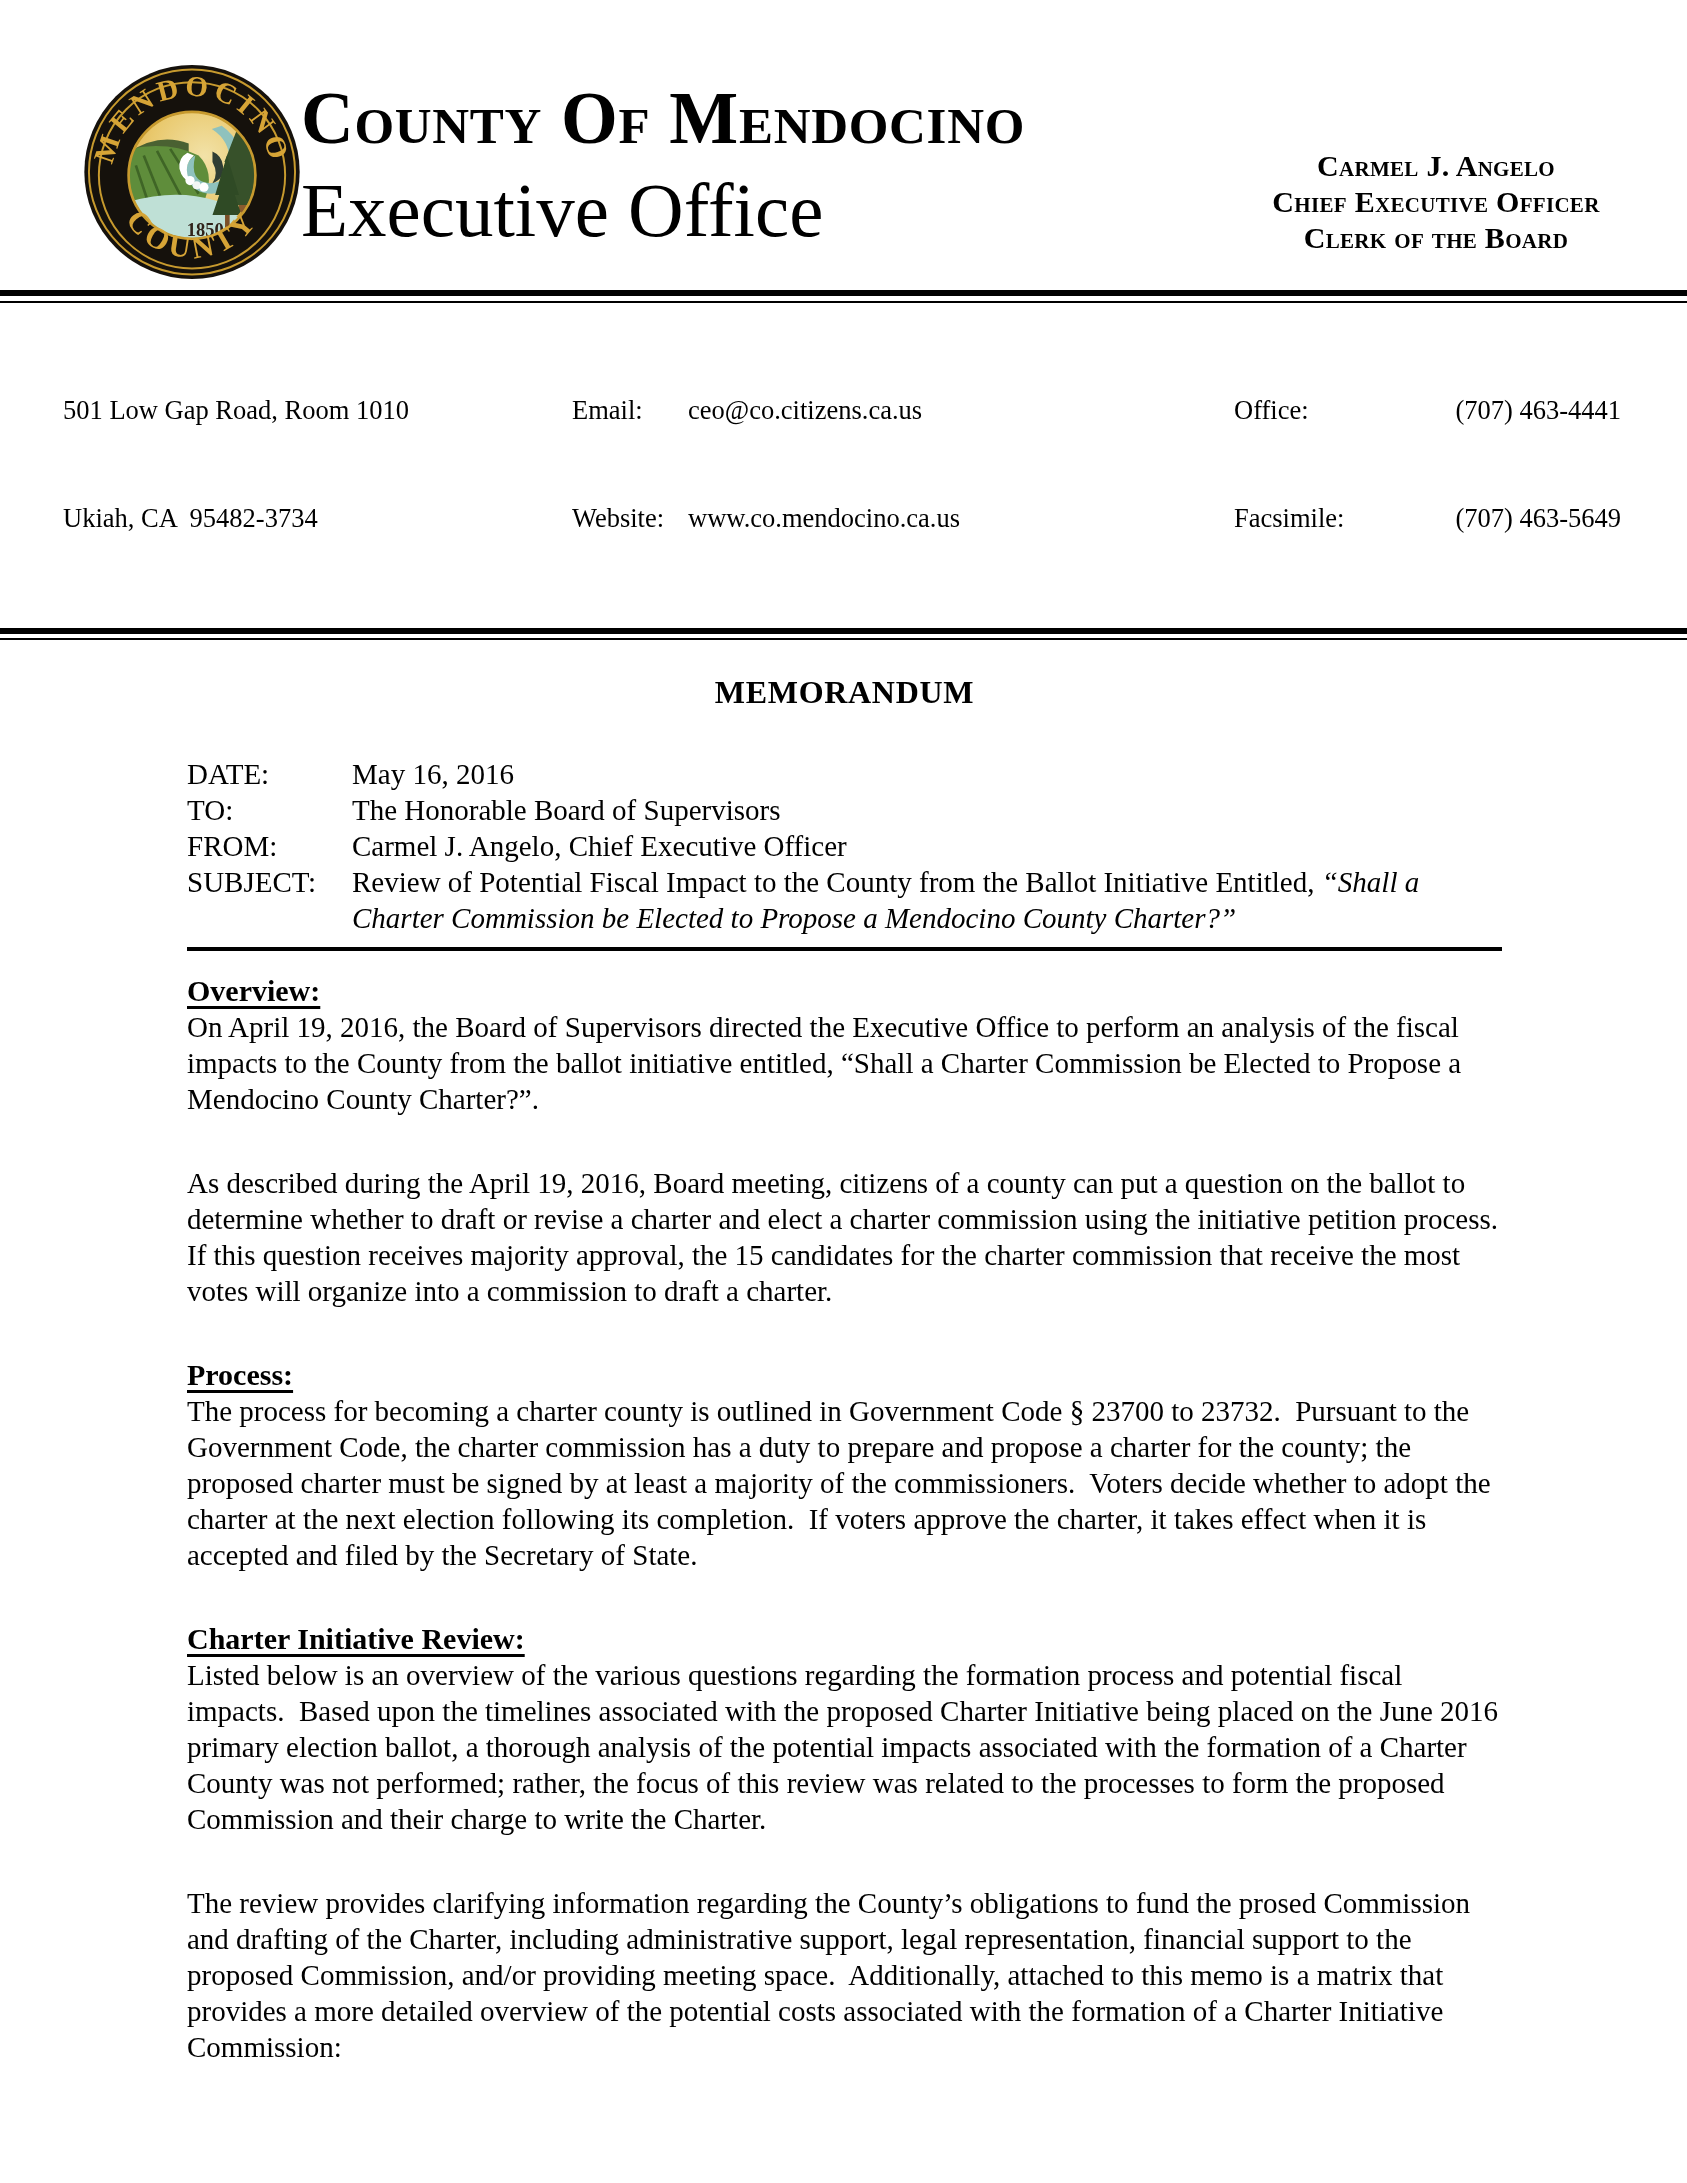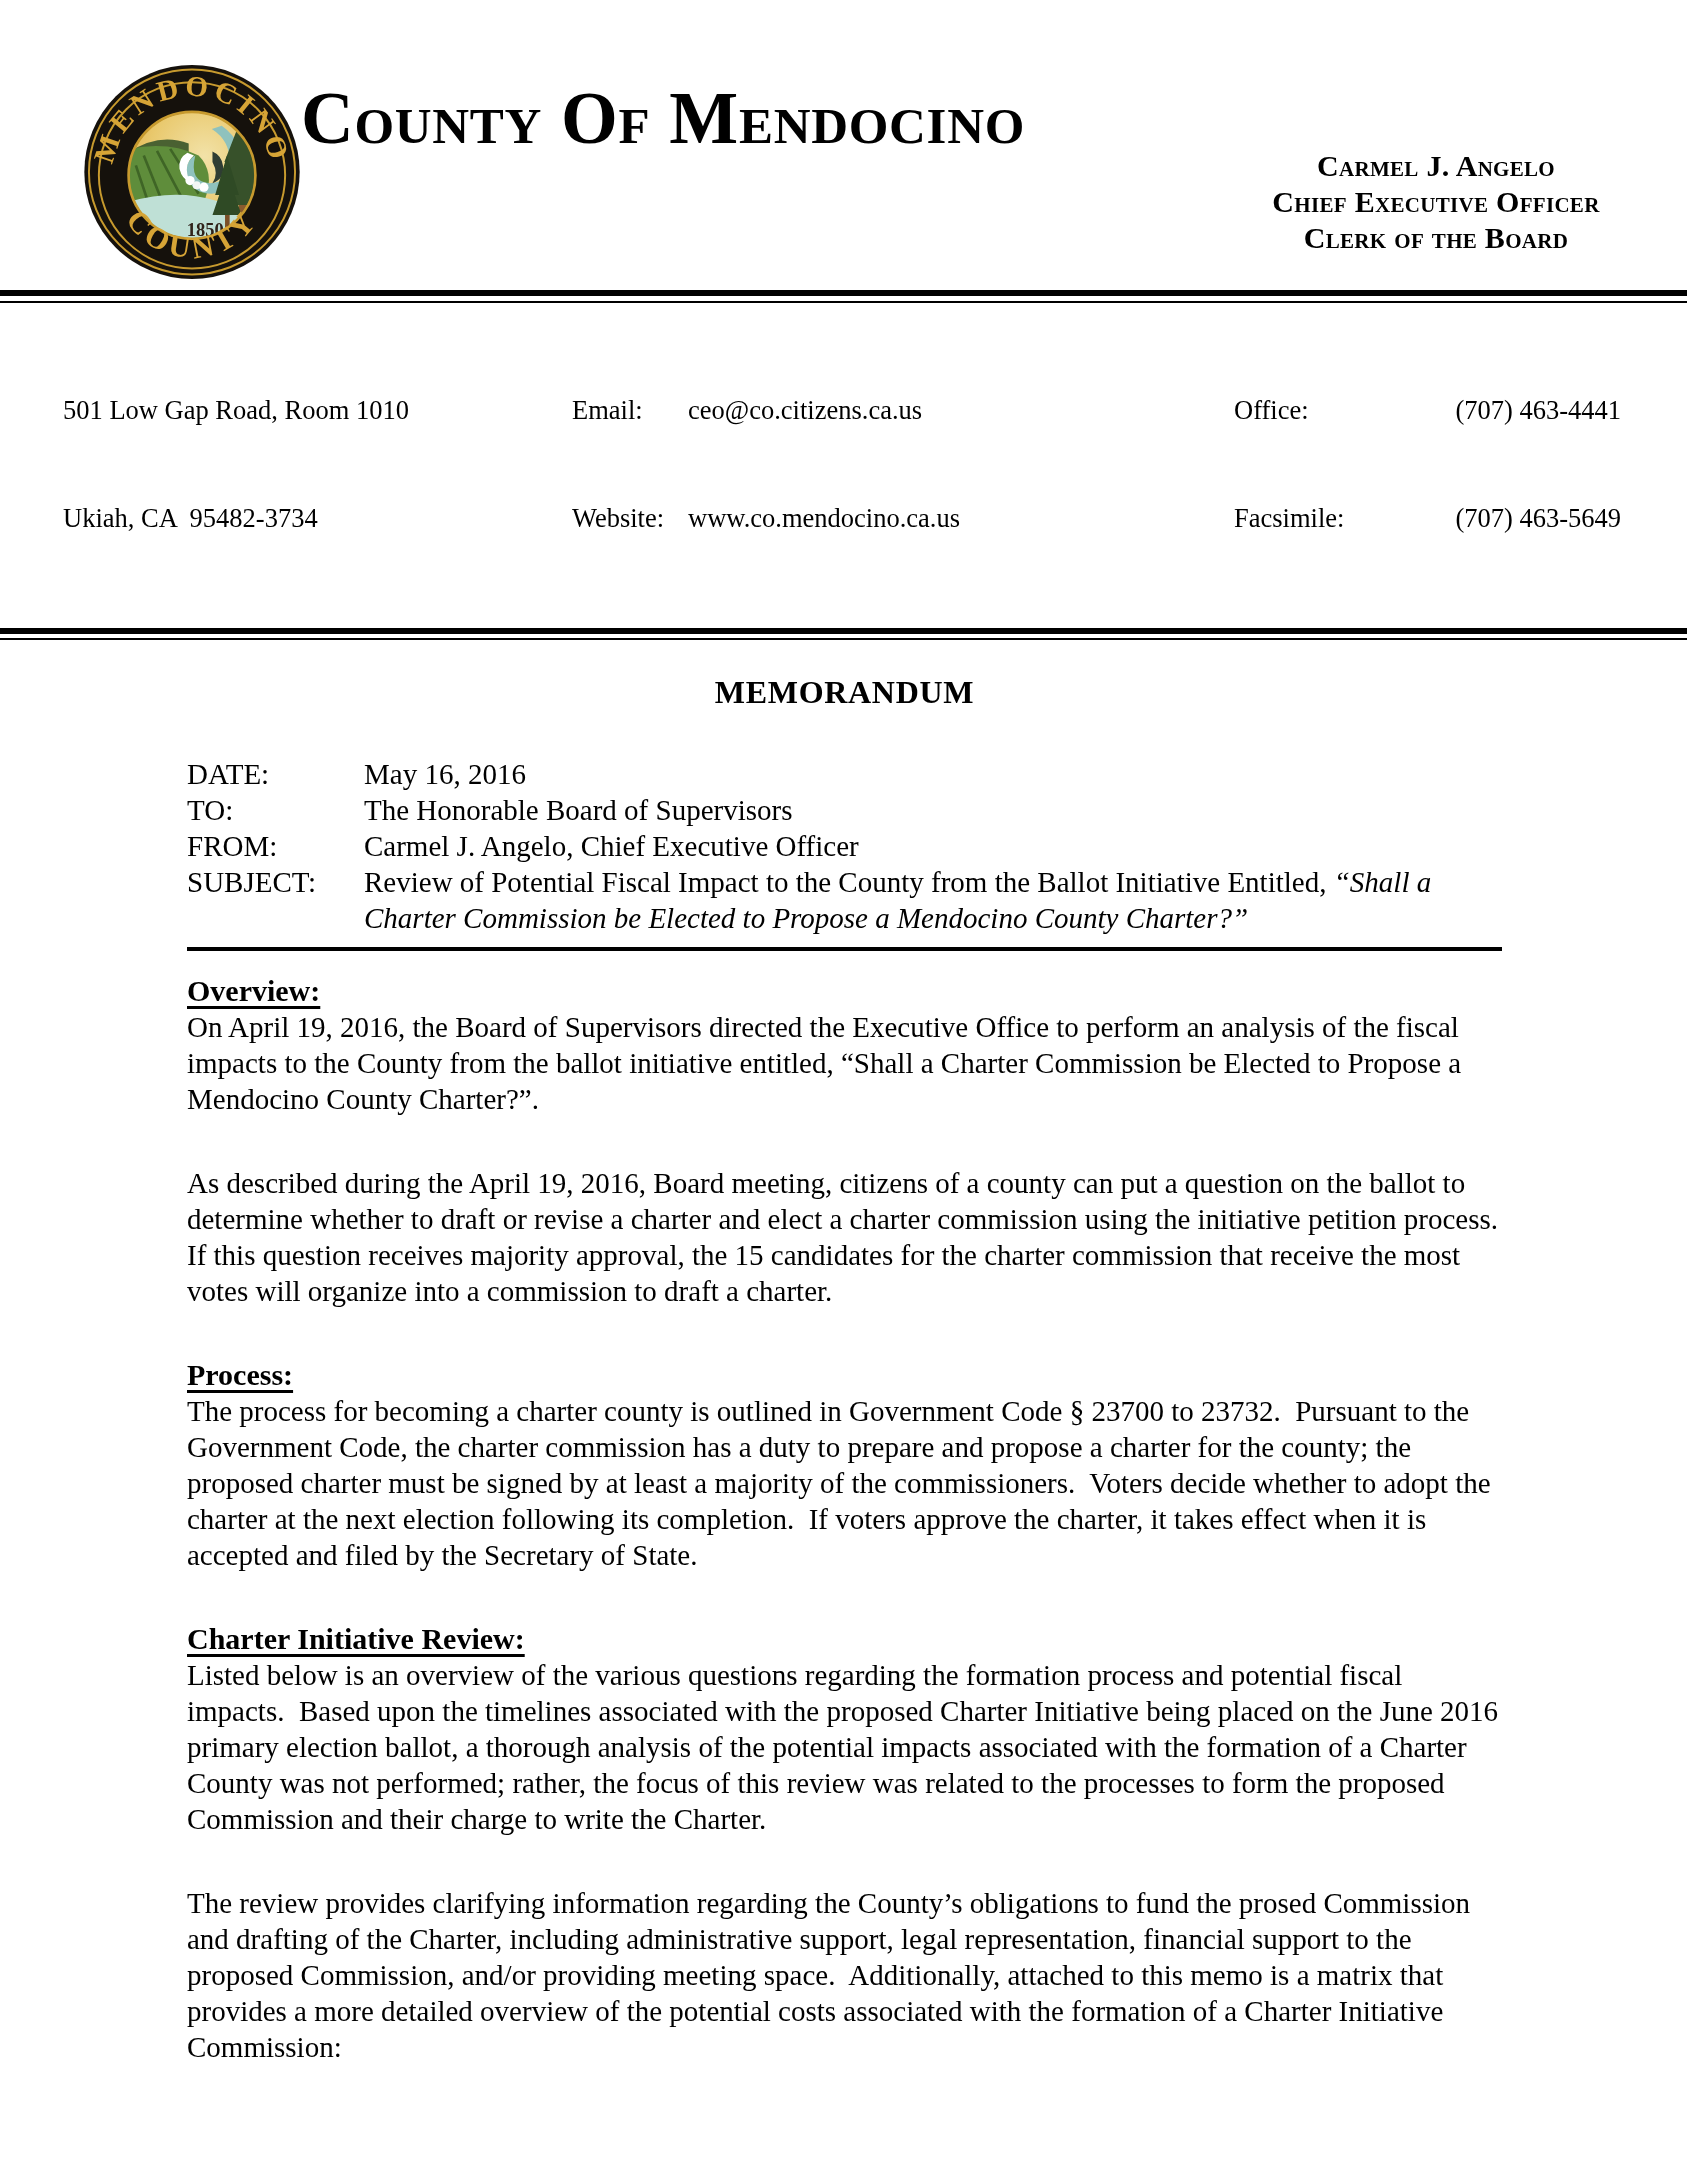--- a/index.html
+++ b/index.html
@@ -78,21 +78,21 @@
     font-weight: 700;
     font-size: 32px;
     letter-spacing: 0.7px;
     margin-top: 34px;
   }
   .fields {
     margin-top: 45px;
     font-size: 29px;
     line-height: 36px;
   }
-  .field-row { display: flex; gap: 12px; }
+  .field-row { display: flex; }
   .f-lbl { width: 165px; flex: none; }
   .f-val { flex: 1; white-space: pre-wrap; }
   .f-val em { font-style: italic; }
 
   .subject-rule {
     height: 4px;
     background: #000;
     margin: 10.6px 0 0 0;
   }
 
@@ -171,20 +171,21 @@
           <textPath href="#arcTop" startOffset="50%" text-anchor="middle">MENDOCINO</textPath>
         </text>
         <text class="seal-text" font-size="46">
           <textPath href="#arcBottom" startOffset="50%" text-anchor="middle">COUNTY</textPath>
         </text>
       </svg>
     </div>
 
     <div class="title-block">
       <div class="org-name">County Of Mendocino</div>
+      <div class="office-name">Executive Office</div>
     </div>
 
     <div class="officer-block">
       <div>Carmel J. Angelo</div>
       <div>Chief Executive Officer</div>
       <div>Clerk of the Board</div>
     </div>
   </div>
 
   <div class="rule-double rule-top"></div>

